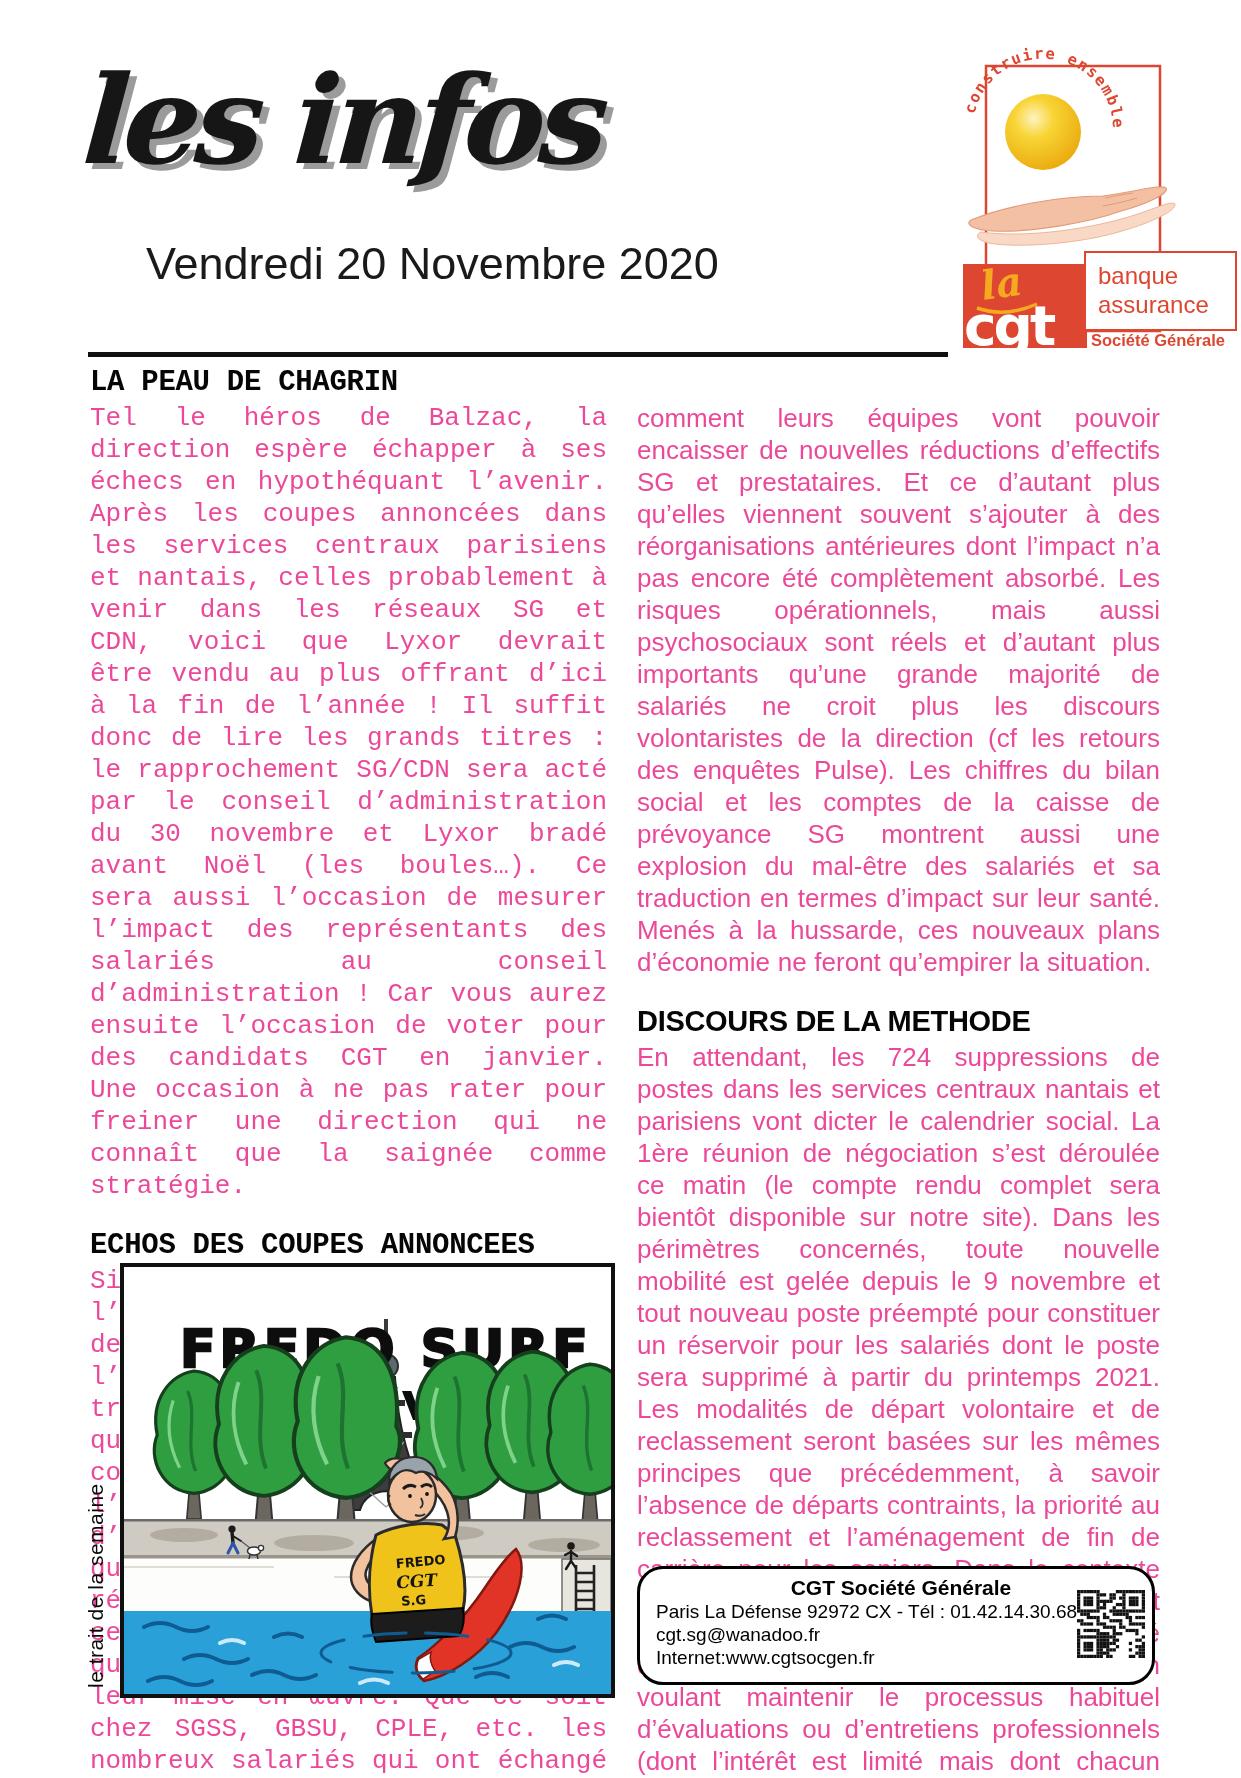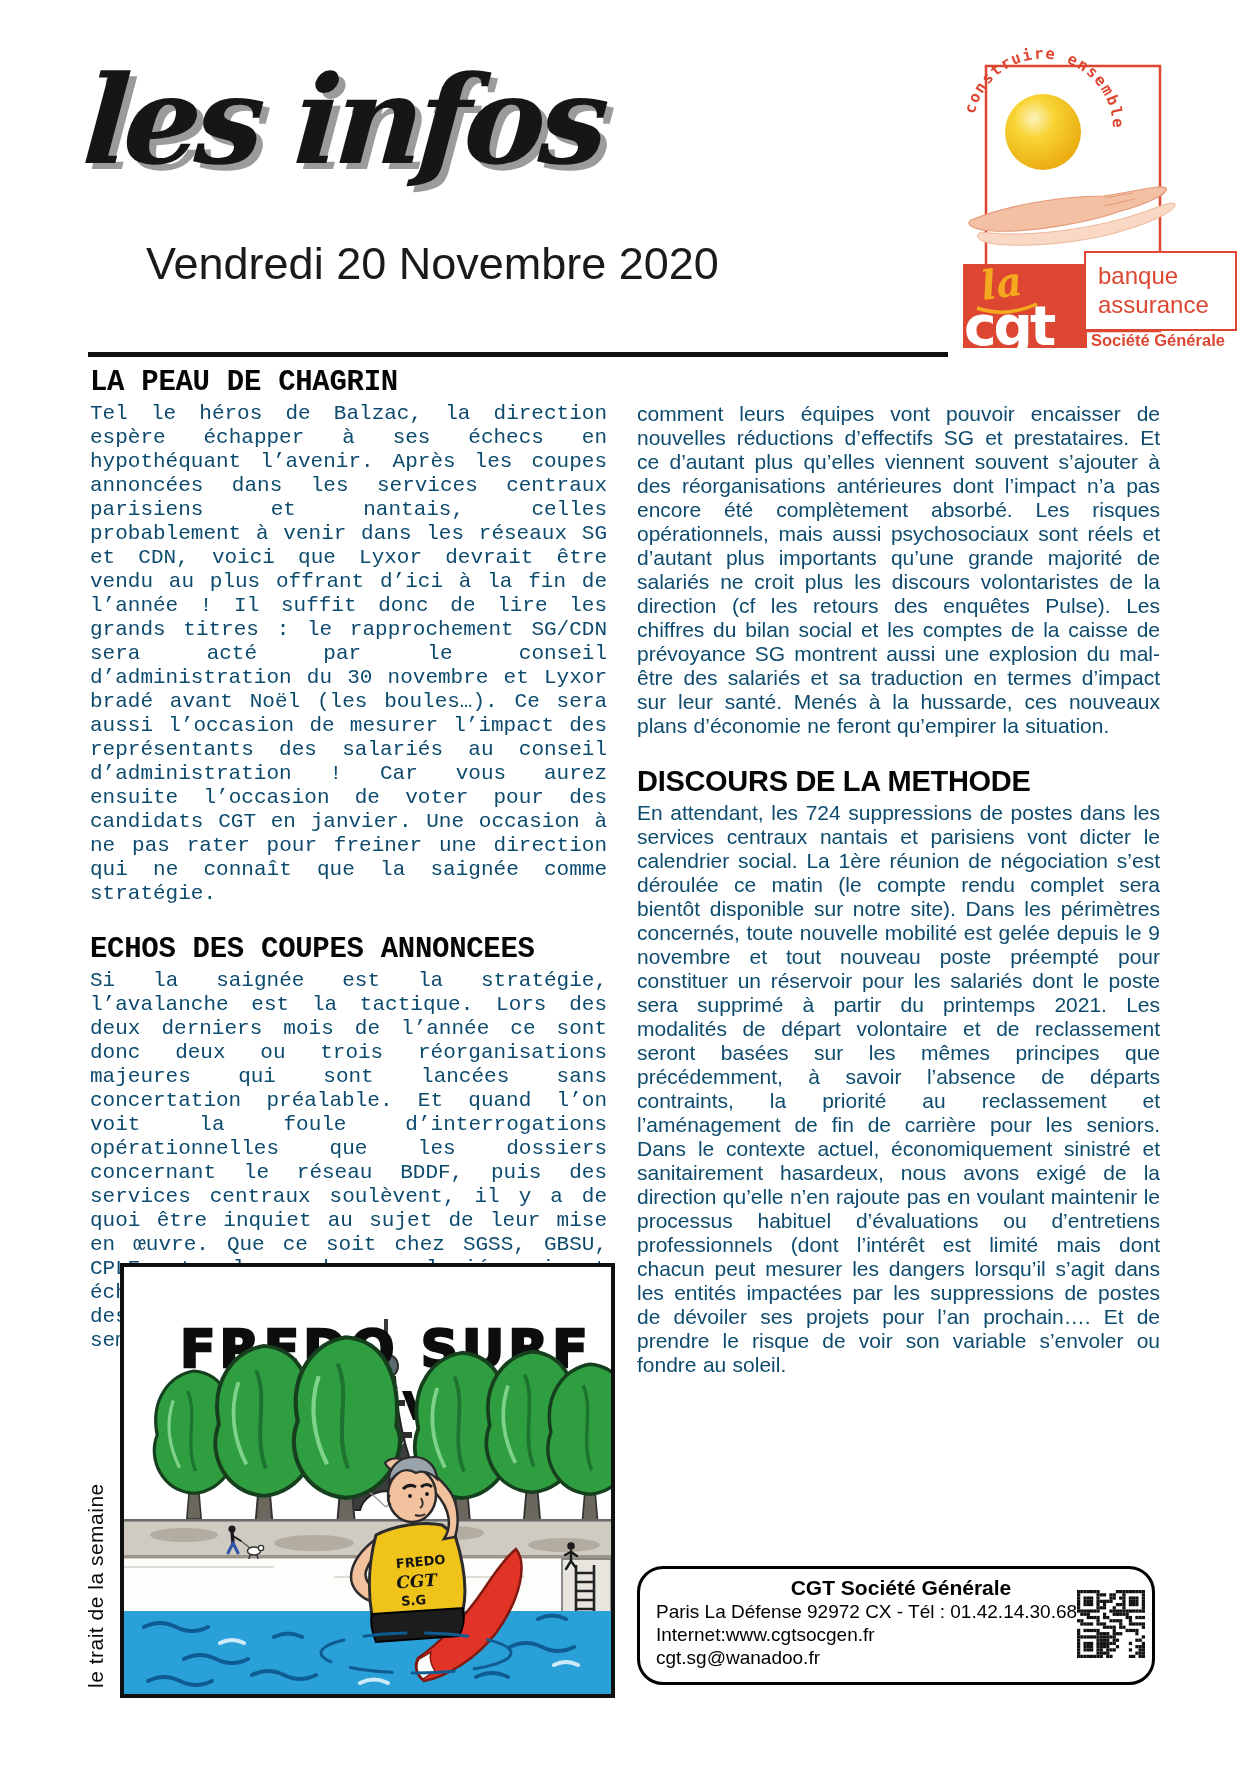--- a/index.html
+++ b/index.html
@@ -17,21 +17,21 @@
   }
   .masthead-rule{left:88px;top:352px;width:860px;height:5px;background:#101010;}
   
   .col{top:366px;}
   .col-left{left:90px;width:517px;font-family:Liberation Mono, monospace;}
   .col-right{left:637px;width:523px;}
   .article h2{
     margin:0 0 3px 0;font-size:29px;line-height:33px;font-weight:bold;letter-spacing:-0.3px;color:#060606;
   }
   .article p{
-    margin:0 0 27px 0;font-size:21px;line-height:24px;text-align:justify;color:#0c4a6e;
+    margin:0 0 27px 0;font-size:26px;line-height:32px;text-align:justify;color:#ec4899;
     word-spacing:0.5px;
   }
   .col-right .lead{padding-top:36px;}
   
   .cartoon-box{left:120px;top:1263px;width:487px;height:427px;border:4px solid #101010;box-sizing:content-box;background:#fff;}
   .cartoon-box svg{display:block;}
   .cartoon-caption{
     left:84px;top:1292px;height:396px;
     writing-mode:vertical-rl;transform:rotate(180deg);
     font-size:21px;color:#0a0a0a;letter-spacing:0.5px;white-space:nowrap;
@@ -230,22 +230,22 @@
         <path d="M 96 376 q 12 -6 24 0" stroke="#cdeaf8" stroke-width="4"></path>
         <path d="M 236 416 q 14 -7 28 0" stroke="#cdeaf8" stroke-width="4"></path>
         <path d="M 430 398 q 12 -6 24 0" stroke="#cdeaf8" stroke-width="4"></path>
       </g>
     </svg>
   </div>
 
   <div class="abs footer-box">
     <div class="ftitle">CGT Société Générale</div>
     <div class="fline">Paris La Défense 92972 CX - Tél : 01.42.14.30.68</div>
+    <div class="fline">cgt.sg@wanadoo.fr</div>
     <div class="fline">Internet:www.cgtsocgen.fr</div>
-    <div class="fline">cgt.sg@wanadoo.fr</div>
     <svg id="qr" class="footer-qr" viewBox="0 0 21 21">
         <rect x="0" y="0" width="1" height="1" fill="#111"></rect>
         <rect x="1" y="0" width="1" height="1" fill="#111"></rect>
         <rect x="2" y="0" width="1" height="1" fill="#111"></rect>
         <rect x="3" y="0" width="1" height="1" fill="#111"></rect>
         <rect x="4" y="0" width="1" height="1" fill="#111"></rect>
         <rect x="5" y="0" width="1" height="1" fill="#111"></rect>
         <rect x="6" y="0" width="1" height="1" fill="#111"></rect>
         <rect x="12" y="0" width="1" height="1" fill="#111"></rect>
         <rect x="13" y="0" width="1" height="1" fill="#111"></rect>

